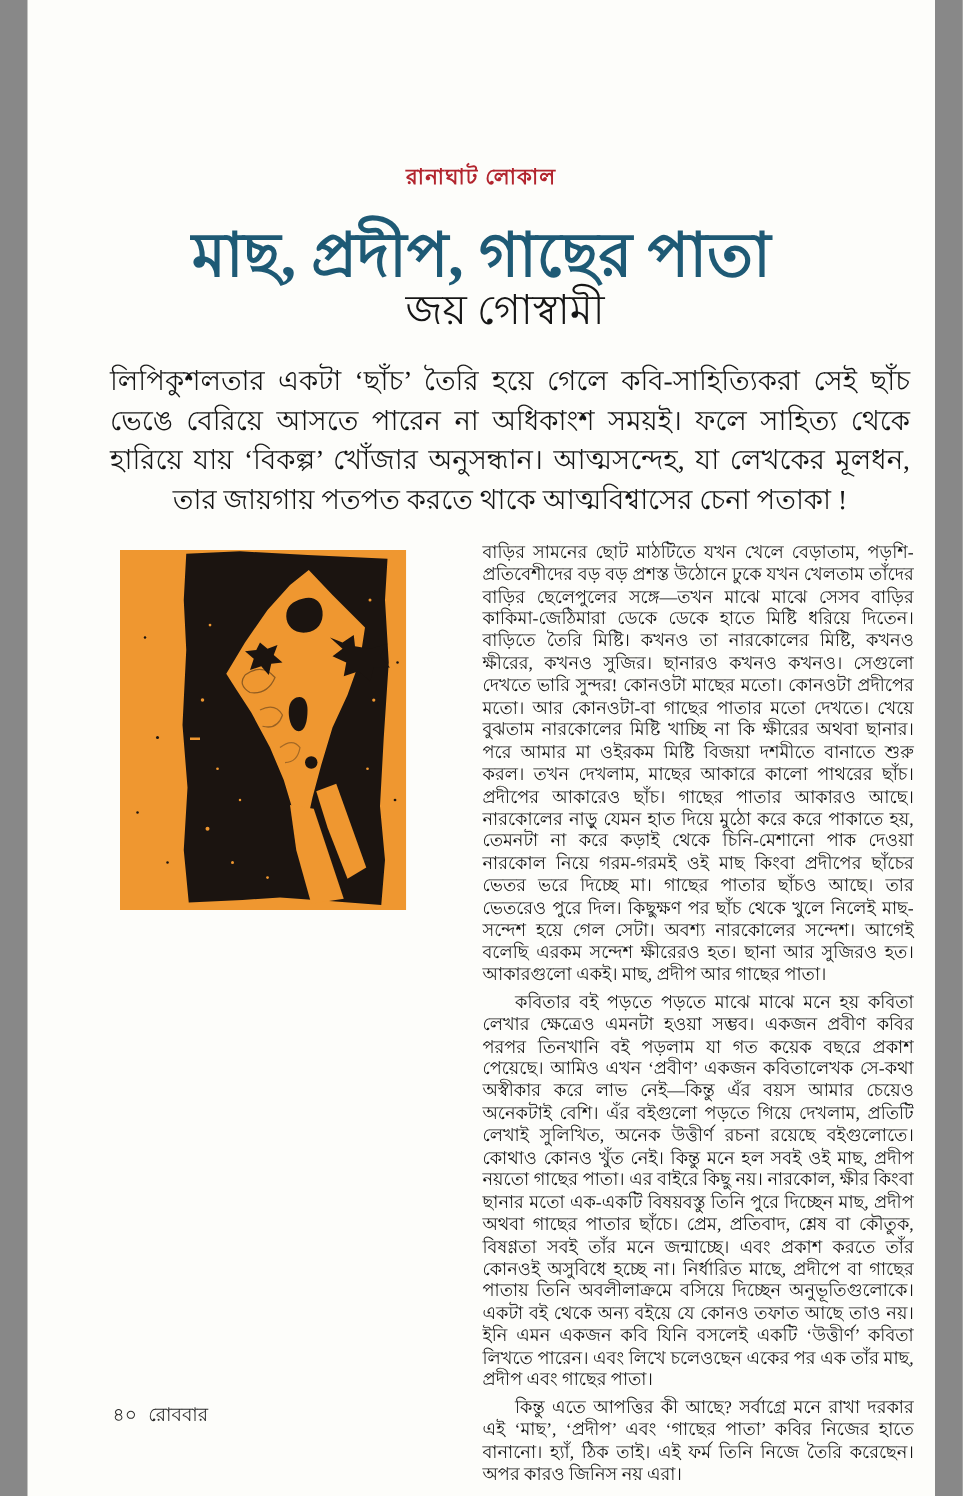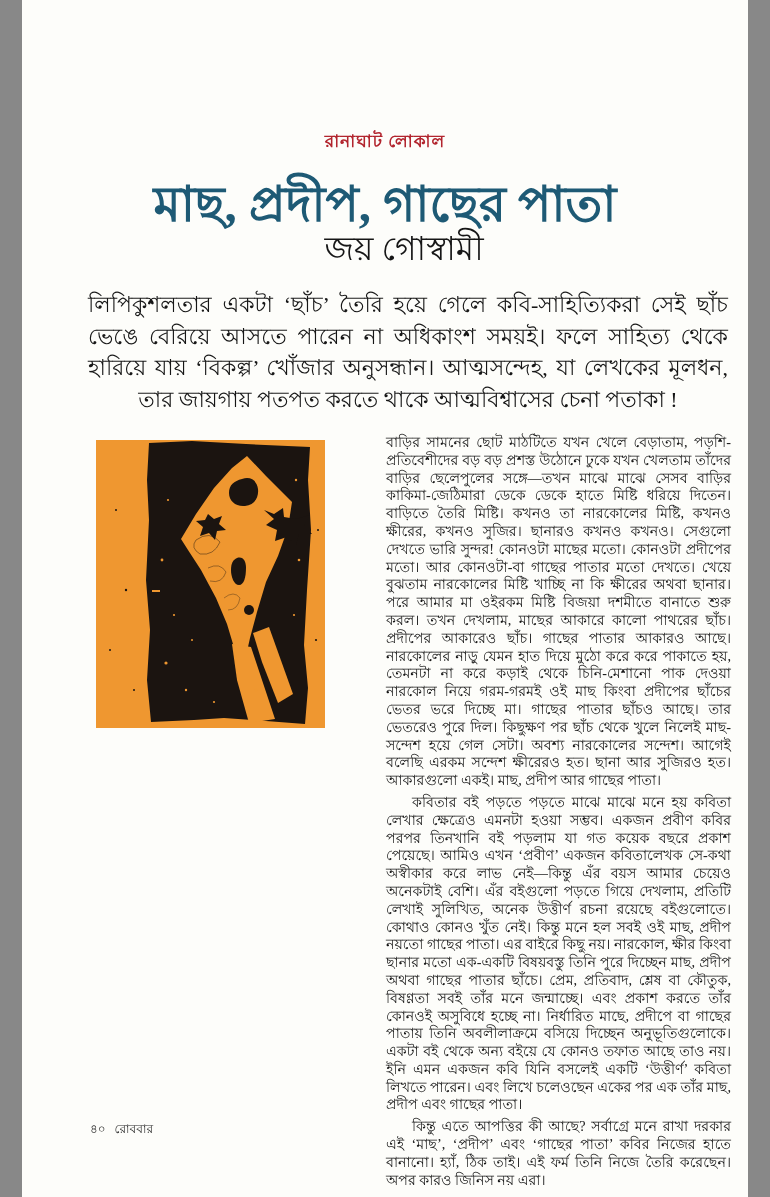--- a/index.html
+++ b/index.html
@@ -42,21 +42,21 @@
   .body-col{
     position:absolute;left:360px;top:430px;width:353px;
     color:var(--body_ink,#161616);
     font-size:14.2px;line-height:17.8px;
     text-align:justify;
   }
   .body-col p{margin:4px;}
   .body-col p.indent{text-indent:26px;}
   .folio{
     position:absolute;left:68px;top:1120px;
-    color:#2a2a2a;font-size:12px;
+    color:#2a2a2a;font-size:15px;
     font-family:"Liberation Sans","DejaVu Sans",sans-serif;
   }
   .folio .pub{margin-left:9px;}
 </style>
 </head>
 <body>
 
 <div class="page">
 
   <div class="kicker">রানাঘাট লোকাল</div>

